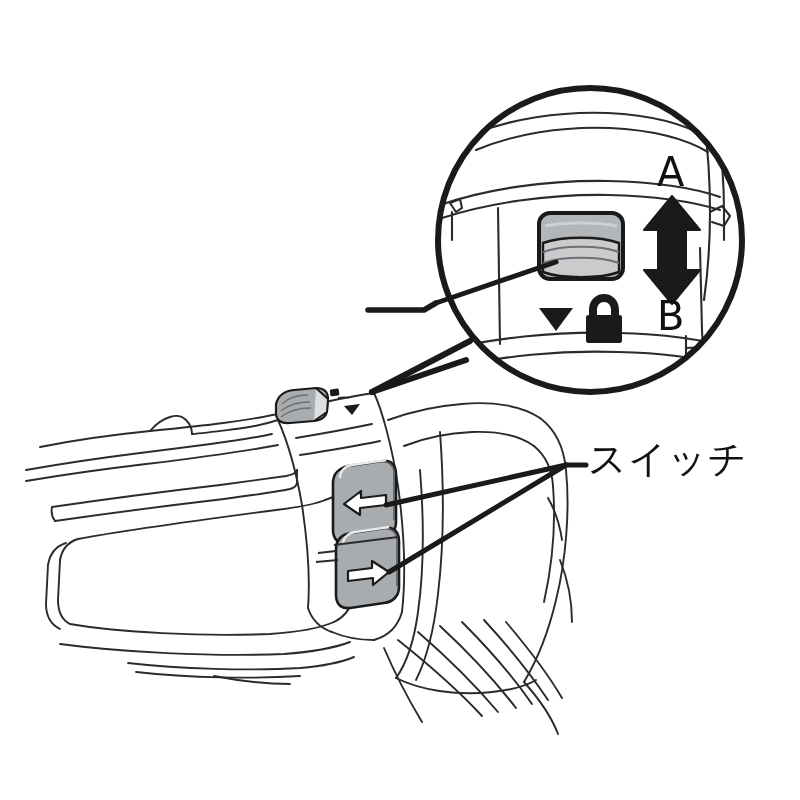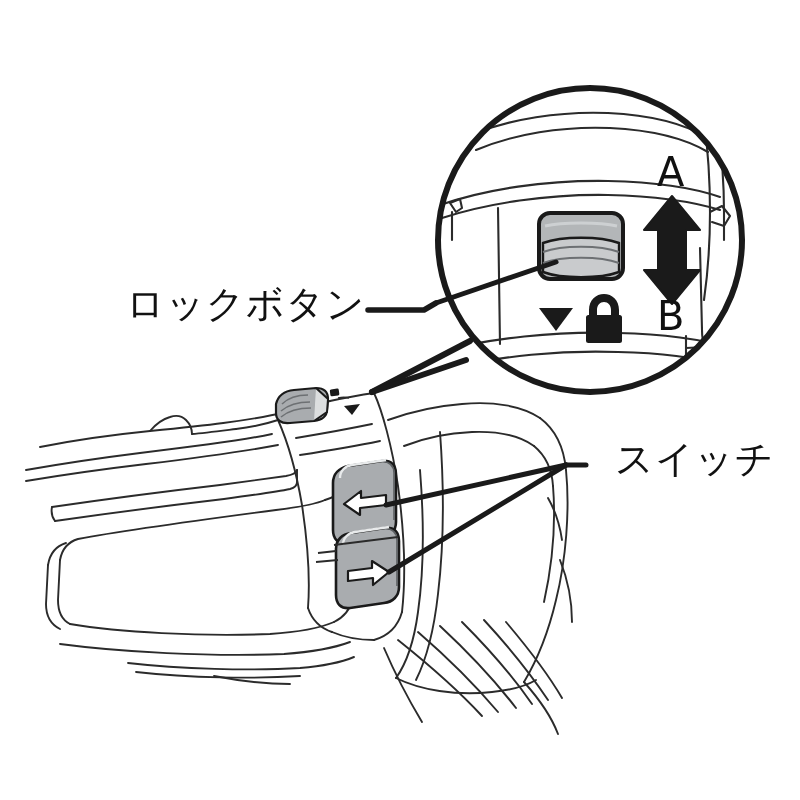--- a/index.html
+++ b/index.html
@@ -13,21 +13,21 @@
   #art{position:absolute;left:0;top:0;width:800px;height:800px;}
   .lbl{
     position:absolute;
     color:#111111;
     white-space:nowrap;
     font-weight:400;
     line-height:1;
     font-family:"DejaVu Sans","Liberation Sans",sans-serif;
   }
   #label-lock{left:126px;top:285px;font-size:38px;letter-spacing:1px;}
-  #label-switch{left:615px;top:440px;font-size:38px;letter-spacing:1px;}
+  #label-switch{left:588px;top:440px;font-size:38px;letter-spacing:1px;}
   #label-a{left:657px;top:152px;font-size:40px;}
   #label-b{left:657px;top:296px;font-size:40px;}
 </style>
 </head>
 <body>
 
 <div id="stage">
 
   <svg id="art" viewBox="0 0 800 800" xmlns="http://www.w3.org/2000/svg">
 
@@ -208,21 +208,20 @@
     </g>
 
     <g>
       <path d="M386,505 L566,465" stroke="#1a1a1a" stroke-width="5" fill="none" stroke-linecap="round"></path>
       <path d="M389,572 L566,465" stroke="#1a1a1a" stroke-width="5" fill="none" stroke-linecap="round"></path>
       <path d="M566,465 L586,465" stroke="#1a1a1a" stroke-width="5" fill="none" stroke-linecap="round"></path>
     </g>
 
   </svg>
 
-  <div class="lbl" id="label-lock">ロックボタン</div>
 
   <div class="lbl" id="label-switch">スイッチ</div>
 
   <div class="lbl" id="label-a">A</div>
 
   <div class="lbl" id="label-b">B</div>
 
 </div>
 
 </body></html>

